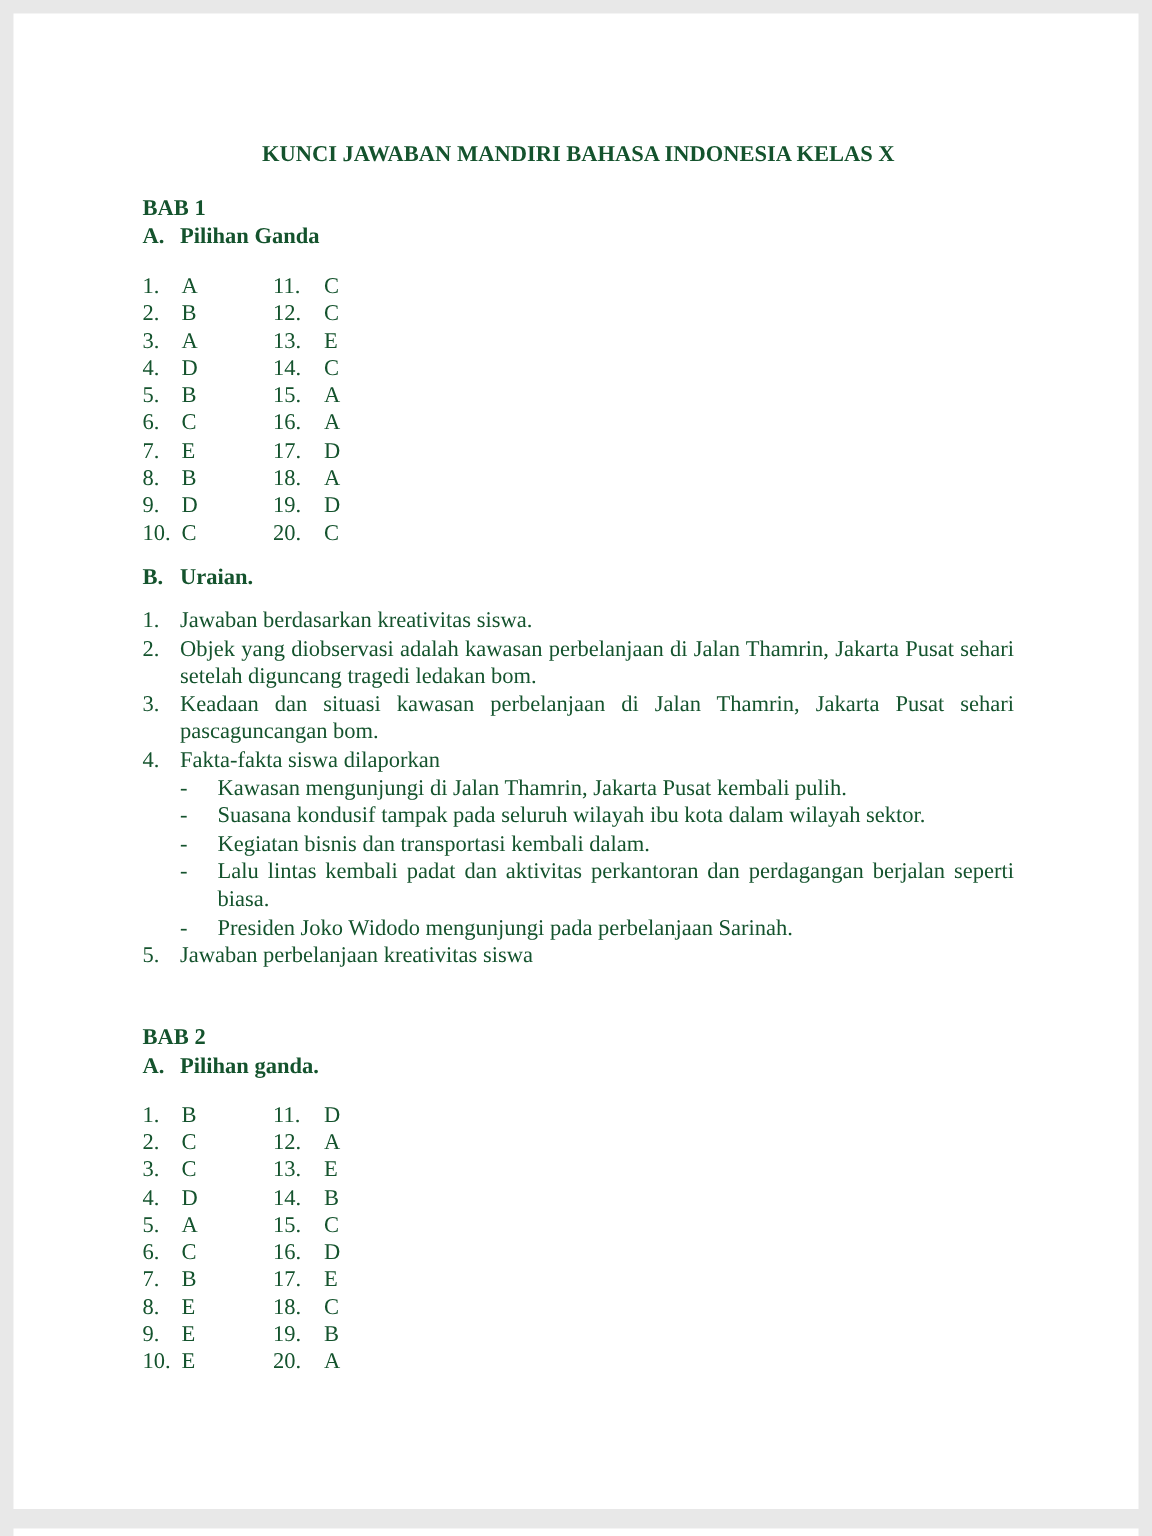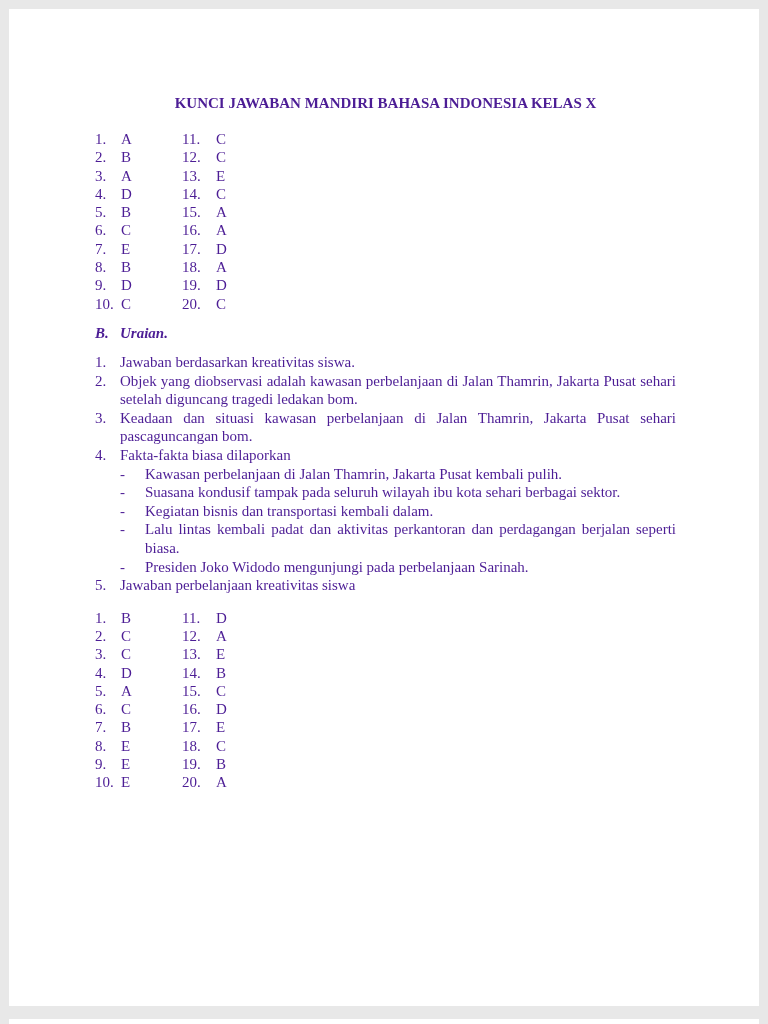--- a/index.html
+++ b/index.html
@@ -24,38 +24,37 @@
     position: absolute;
     left: 9px; bottom: 0;
     width: 750px; height: 5px;
     background: #ffffff;
   }
   .content {
     margin-left: 86px;
     width: 581px;
     padding-top: 85px;
     font-size: 15px;
-    color: #4c1d95;
+    color: #14532d;
   }
   .title {
     font-weight: bold;
     text-align: center;
     line-height: 18px;
     margin-bottom: 18px;
   }
   .heading-block {
     font-weight: bold;
     line-height: 19px;
   }
   .heading-block.bab2 { margin-top: 36px; }
   .section-heading.standalone {
     font-weight: bold;
     line-height: 19px;
     margin-top: 11px;
-    font-style: italic;
   }
   .h-num { display: inline-block; width: 25px; }
   .answers {
     margin-top: 14px;
     line-height: 18.3px;
   }
   .ans-row { display: flex; }
   .ans-num   { width: 26px; flex: 0 0 26px; }
   .ans-letter{ width: 61px; flex: 0 0 61px; }
   .ans-num2  { width: 34px; flex: 0 0 34px; }
@@ -74,20 +73,26 @@
 </style>
 </head>
 <body>
 
 <div class="frame">
   <div class="page">
     <div class="content">
 
       <div class="title">KUNCI JAWABAN MANDIRI BAHASA INDONESIA KELAS X</div>
 
+      <div class="heading-block">
+        <div class="chapter">BAB 1</div>
+        <div class="section-heading">
+          <span class="h-num">A.</span><span class="h-label">Pilihan Ganda</span>
+        </div>
+      </div>
 
       <div class="answers" id="bab1-answers">
           <div class="ans-row">
             <span class="ans-num">1.</span>
             <span class="ans-letter">A</span>
             <span class="ans-num2">11.</span>
             <span class="ans-letter2">C</span>
           </div>
           <div class="ans-row">
             <span class="ans-num">2.</span>
@@ -164,28 +169,28 @@
           </div>
           <div class="essay-item">
             <span class="essay-num">3.</span>
             <div class="essay-body">
               <div class="essay-text">Keadaan dan situasi kawasan perbelanjaan di Jalan Thamrin, Jakarta Pusat sehari pascaguncangan bom.</div>
             </div>
           </div>
           <div class="essay-item">
             <span class="essay-num">4.</span>
             <div class="essay-body">
-              <div class="essay-text">Fakta-fakta biasa dilaporkan</div>
-              <div class="sub-item">
-                <span class="dash">-</span>
-                <div class="sub-text">Kawasan perbelanjaan di Jalan Thamrin, Jakarta Pusat kembali pulih.</div>
-              </div>
-              <div class="sub-item">
-                <span class="dash">-</span>
-                <div class="sub-text">Suasana kondusif tampak pada seluruh wilayah ibu kota sehari berbagai sektor.</div>
+              <div class="essay-text">Fakta-fakta siswa dilaporkan</div>
+              <div class="sub-item">
+                <span class="dash">-</span>
+                <div class="sub-text">Kawasan mengunjungi di Jalan Thamrin, Jakarta Pusat kembali pulih.</div>
+              </div>
+              <div class="sub-item">
+                <span class="dash">-</span>
+                <div class="sub-text">Suasana kondusif tampak pada seluruh wilayah ibu kota dalam wilayah sektor.</div>
               </div>
               <div class="sub-item">
                 <span class="dash">-</span>
                 <div class="sub-text">Kegiatan bisnis dan transportasi kembali dalam.</div>
               </div>
               <div class="sub-item">
                 <span class="dash">-</span>
                 <div class="sub-text">Lalu lintas kembali padat dan aktivitas perkantoran dan perdagangan berjalan seperti biasa.</div>
               </div>
               <div class="sub-item">
@@ -195,20 +200,26 @@
             </div>
           </div>
           <div class="essay-item">
             <span class="essay-num">5.</span>
             <div class="essay-body">
               <div class="essay-text">Jawaban perbelanjaan kreativitas siswa</div>
             </div>
           </div>
         </div>
 
+      <div class="heading-block bab2">
+        <div class="chapter">BAB 2</div>
+        <div class="section-heading">
+          <span class="h-num">A.</span><span class="h-label">Pilihan ganda.</span>
+        </div>
+      </div>
 
       <div class="answers" id="bab2-answers">
           <div class="ans-row">
             <span class="ans-num">1.</span>
             <span class="ans-letter">B</span>
             <span class="ans-num2">11.</span>
             <span class="ans-letter2">D</span>
           </div>
           <div class="ans-row">
             <span class="ans-num">2.</span>

